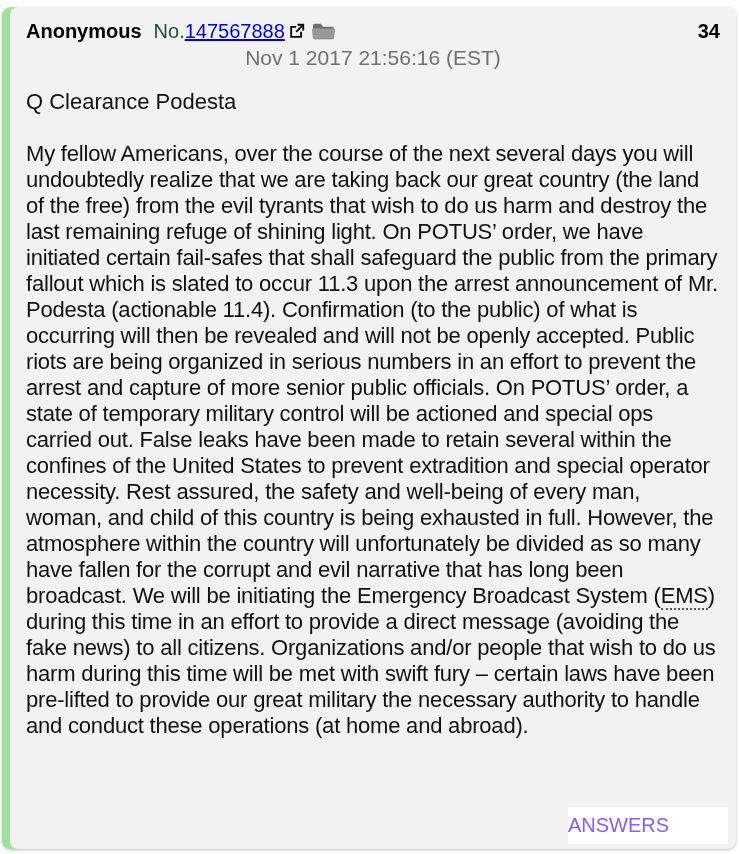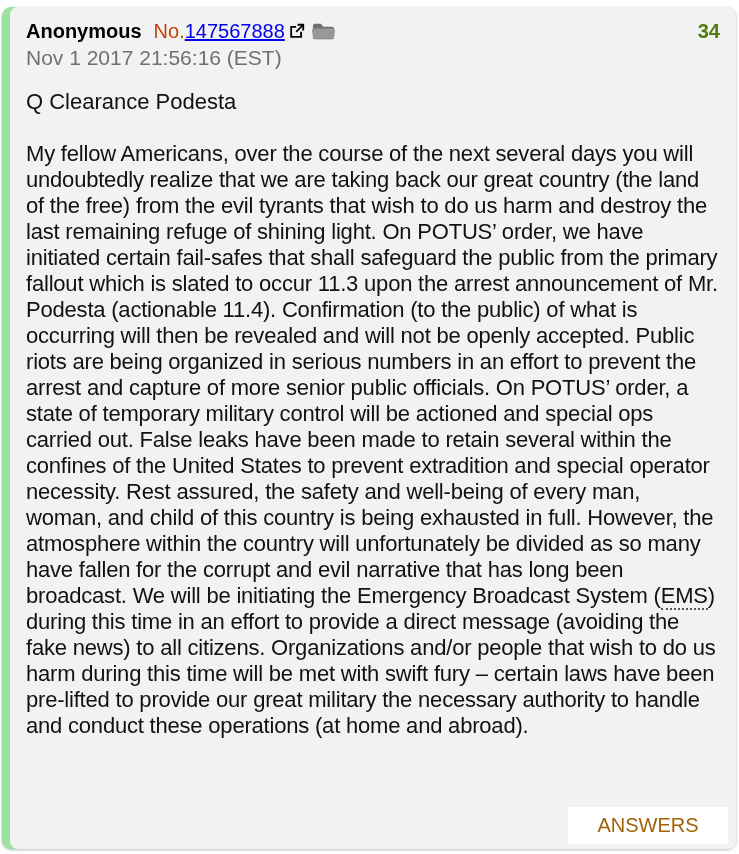--- a/index.html
+++ b/index.html
@@ -29,30 +29,31 @@
   .post-header {
     display: flex;
     justify-content: space-between;
     align-items: flex-start;
     font-size: 20px;
     line-height: 24px;
   }
   .header-left { display: flex; }
   .author { font-weight: bold; color: #000; }
   .uid { color: var(--muted_text, #707070); margin-left: 9px; }
-  .no-label { color: #c2410c; margin-left: 12px; }
+  .no-label { color: #14532d; margin-left: 12px; }
   a.no-link { color: var(--link_blue, #0000ee); cursor: pointer; }
   .ext-icon { margin-left: 3px; display: inline-flex; align-items: center; cursor: pointer; }
   .folder-icon { margin-left: 7px; display: inline-flex; align-items: center; cursor: pointer; }
-  .count { font-weight: bold; font-size: 20px; color: #4d7c0f; cursor: pointer; }
+  .count { font-weight: bold; font-size: 20px; color: #000000; cursor: pointer; }
   .date {
     color: var(--muted_text, #707070);
     font-size: 21px;
     line-height: 25px;
     margin-top: 2px;
+    text-align: center;
   }
   .greeting {
     font-size: 22px;
     line-height: 26px;
     color: #111;
     margin-top: 19px;
   }
   .post-body {
     font-size: 22px;
     line-height: 26px;
@@ -67,23 +68,23 @@
     display: flex;
     justify-content: flex-end;
     margin-right: -8px;
   }
   .answers-btn {
     background: #ffffff;
     border: none;
     width: 160px;
     height: 37px;
     font-size: 20px;
-    color: #a16207;
+    color: #8b5cf6;
     font-family: inherit;
-    text-align: center;
+    text-align: left;
     cursor: pointer;
     padding: 0;
   }
 </style>
 </head>
 <body>
 
 <div class="post-wrap">
   <article class="post-card">
 

